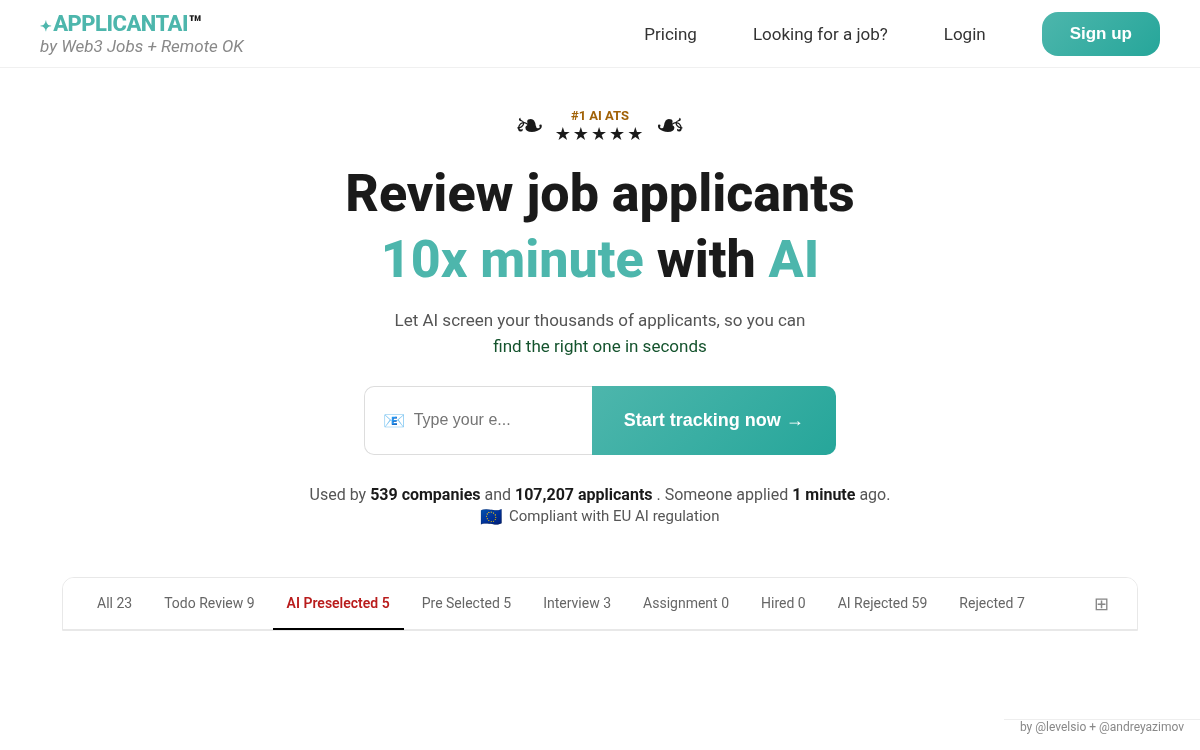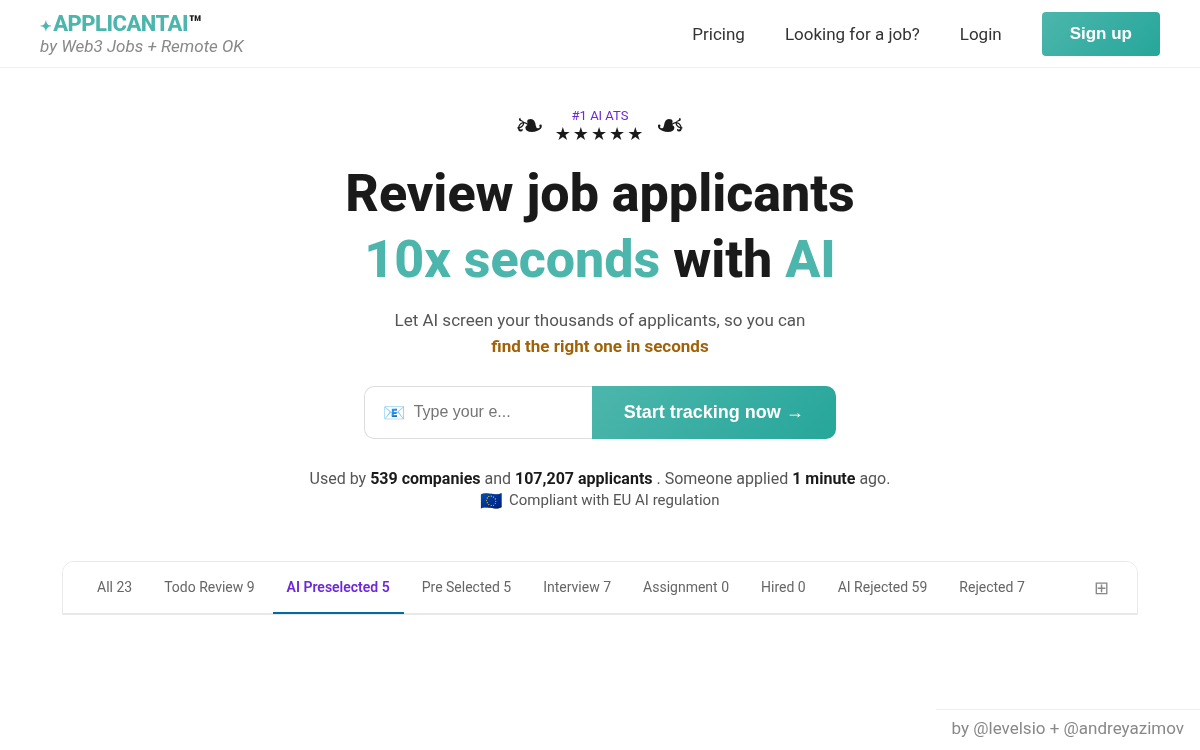--- a/index.html
+++ b/index.html
@@ -8,58 +8,58 @@
     
     .navbar {
       display: flex; align-items: center; justify-content: space-between;
       padding: 4px 40px; height: 68px; border-bottom: 1px solid #f0f0f0;
     }
     .logo-area { display: flex; flex-direction: column; }
     .logo-text { font-size: 22px; font-weight: 800; color: #1a1a1a; letter-spacing: -0.5px; }
     .logo-text span { color: #4DB6AC; }
     .logo-star { color: #4DB6AC; font-size: 14px; margin-right: 2px; }
     .logo-sub { font-size: 17px; color: #888; font-style: italic; }
-    .nav-links { display: flex; align-items: center; gap: 40px; }
+    .nav-links { display: flex; align-items: center; gap: 56px; }
     .nav-link { font-size: 17px; color: #333; cursor: pointer; text-decoration: none; }
     .btn-signup {
       background: linear-gradient(135deg, #4DB6AC, #26A69A);
-      color: #fff; border: none; border-radius: 4px;
+      color: #fff; border: none; border-radius: 16px;
       padding: 12px 28px; font-size: 17px; font-weight: 600; cursor: pointer;
     }
 
     
     .hero {
       text-align: center; padding: 40px 20px 20px;
     }
     .badge-area {
       display: flex; align-items: center; justify-content: center; gap: 10px; margin-bottom: 20px;
     }
     .laurel { font-size: 36px; color: #1a1a1a; line-height: 1; }
-    .badge-text { font-size: 13px; font-weight: 400; color: #6d28d9; }
+    .badge-text { font-size: 13px; font-weight: 700; color: #a16207; }
     .stars { color: #1a1a1a; font-size: 18px; letter-spacing: 2px; }
     .hero-title { font-size: 52px; font-weight: 800; color: #1a1a1a; line-height: 1.15; margin-bottom: 6px; }
     .hero-title-line2 { font-size: 52px; font-weight: 800; line-height: 1.15; margin-bottom: 20px; }
     .teal { color: #4DB6AC; }
     .hero-sub { font-size: 17px; color: #555; margin-bottom: 6px; }
-    .hero-sub-bold { font-size: 17px; color: #a16207; font-weight: 700; margin-bottom: 30px; }
+    .hero-sub-bold { font-size: 17px; color: #14532d; font-weight: 400; margin-bottom: 30px; }
 
     
     .cta-area { display: flex; justify-content: center; align-items: stretch; gap: 0; margin-bottom: 30px; }
     .email-input-wrap {
       display: flex; align-items: center; border: 1.5px solid #ddd; border-right: none;
       border-radius: 10px 0 0 10px; padding: 0 18px; background: #fff; min-width: 220px;
     }
     .email-emoji { font-size: 18px; margin-right: 8px; }
     .email-input {
       border: none; outline: none; font-size: 16px; color: #aaa; width: 160px; background: transparent;
     }
     .btn-cta {
       background: linear-gradient(135deg, #4DB6AC, #26A69A);
       color: #fff; border: none; border-radius: 0 10px 10px 0;
-      padding: 16px 32px; font-size: 18px; font-weight: 700; cursor: pointer;
+      padding: 24px 32px; font-size: 18px; font-weight: 700; cursor: pointer;
       display: flex; align-items: center; gap: 8px;
     }
 
     
     .stats-text { font-size: 16px; color: #555; margin-bottom: 2px; }
     .stats-text strong { color: #1a1a1a; }
     .eu-badge { font-size: 15px; color: #555; display: flex; align-items: center; justify-content: center; gap: 6px; }
     .eu-flag { font-size: 18px; }
 
     
@@ -68,28 +68,28 @@
     }
     .tab-bar {
       display: flex; align-items: center; background: #fff;
       border-bottom: 1px solid #e8e8e8; padding: 0 20px; height: 52px; gap: 4px;
     }
     .tab-item {
       font-size: 14px; color: #666; padding: 0 14px; height: 52px;
       display: flex; align-items: center; cursor: pointer; white-space: nowrap;
       border-bottom: 2px solid transparent; margin-bottom: -1px;
     }
-    .tab-item.active { color: #6d28d9; border-bottom: 2px solid #0369a1; font-weight: 600; }
+    .tab-item.active { color: #b91c1c; border-bottom: 2px solid #000000; font-weight: 600; }
     .tab-spacer { flex: 1; }
     .tab-grid-icon { font-size: 18px; color: #888; cursor: pointer; padding: 0 8px; }
 
     
     .footer-credit {
-      position: fixed; bottom: 4px; right: 0; background: #fff;
-      padding: 8px 16px; font-size: 17px; color: #888; border-top: 1px solid #eee;
+      position: fixed; bottom: 16px; right: 0; background: #fff;
+      padding: 0 16px; font-size: 12px; color: #888; border-top: 1px solid #eee;
     }
   </style>
 </head>
 <body>
 
 <nav class="navbar">
   <div class="logo-area">
     <div class="logo-text">
       <span class="logo-star">✦</span><span>APPLICANT</span><span class="teal">AI</span>™
     </div>
@@ -108,21 +108,21 @@
     <span class="laurel">❧</span>
     <div>
       <div class="badge-text">#1 AI ATS</div>
       <div class="stars">★★★★★</div>
     </div>
     <span class="laurel" style="transform: scaleX(-1); display:inline-block;">❧</span>
   </div>
 
   <div class="hero-title">Review job applicants</div>
   <div class="hero-title-line2">
-    <span class="teal">10x seconds</span>
+    <span class="teal">10x minute</span>
     <span> with </span>
     <span class="teal">AI</span>
   </div>
 
   <div class="hero-sub">Let AI screen your thousands of applicants, so you can</div>
   <div class="hero-sub-bold">find the right one in seconds</div>
 
   <div class="cta-area">
     <div class="email-input-wrap">
       <span class="email-emoji">📧</span>
@@ -149,21 +149,21 @@
   </div>
 </div>
 
 <div class="table-section">
   <div class="tab-bar">
 
   <div class="tab-item">All 23</div>
       <div class="tab-item">Todo Review 9</div>
       <div class="tab-item active">AI Preselected 5</div>
       <div class="tab-item">Pre Selected 5</div>
-      <div class="tab-item">Interview 7</div>
+      <div class="tab-item">Interview 3</div>
       <div class="tab-item">Assignment 0</div>
       <div class="tab-item">Hired 0</div>
       <div class="tab-item">AI Rejected 59</div>
       <div class="tab-item">Rejected 7</div>
       <div class="tab-spacer"></div>
       <div class="tab-grid-icon">⊞</div>
     </div>
 </div>
 
 <div class="footer-credit">

